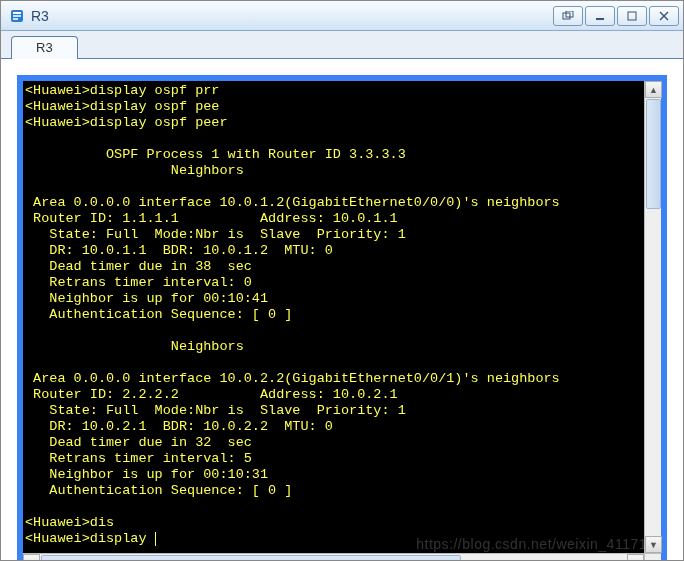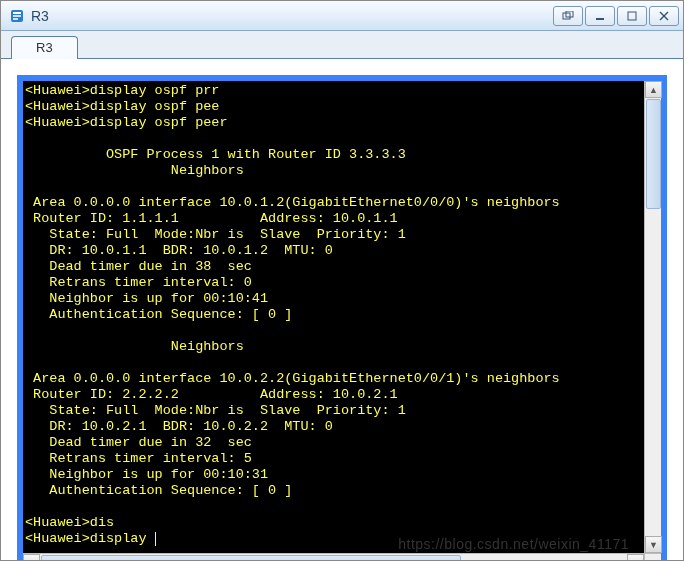--- a/index.html
+++ b/index.html
@@ -122,21 +122,21 @@
   .corner {
     position:absolute; right:0; bottom:0; width:17px; height:17px;
     background:#efefef; border-left:1px solid #bcbcbc; border-top:1px solid #bcbcbc;
   }
   .cursor {
     display:inline-block; width:7px; height:14px;
     border-left: 1px solid #ffff55;
     vertical-align: text-bottom;
   }
   .watermark {
-    position:absolute; right:32px; bottom:18px;
+    position:absolute; right:14px; bottom:18px;
     color: rgba(180,180,180,0.28);
     font-family: Arial, sans-serif;
     font-size: 14px;
     letter-spacing: 0.5px;
     pointer-events:none;
   }
 </style>
 </head>
 <body>
 

